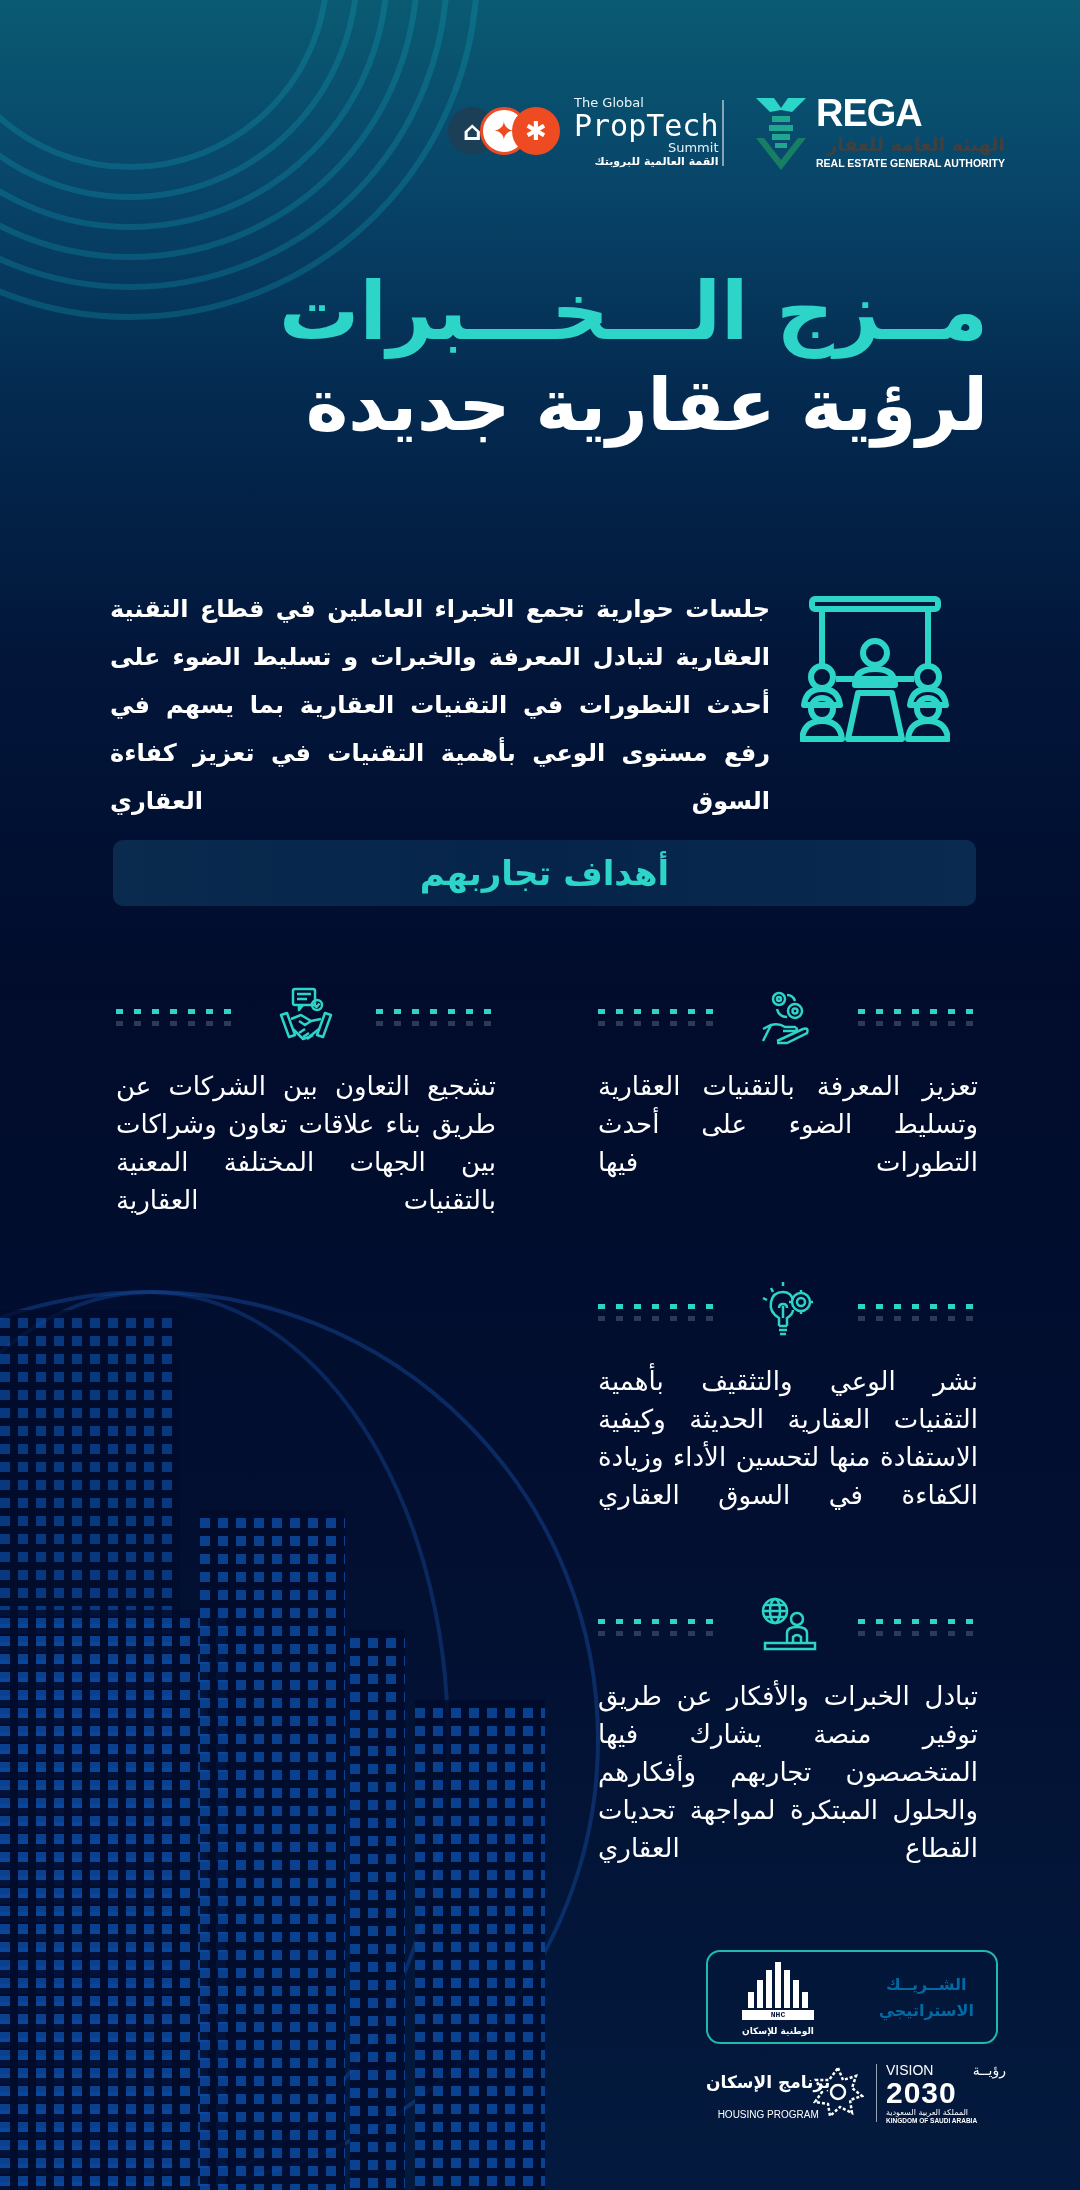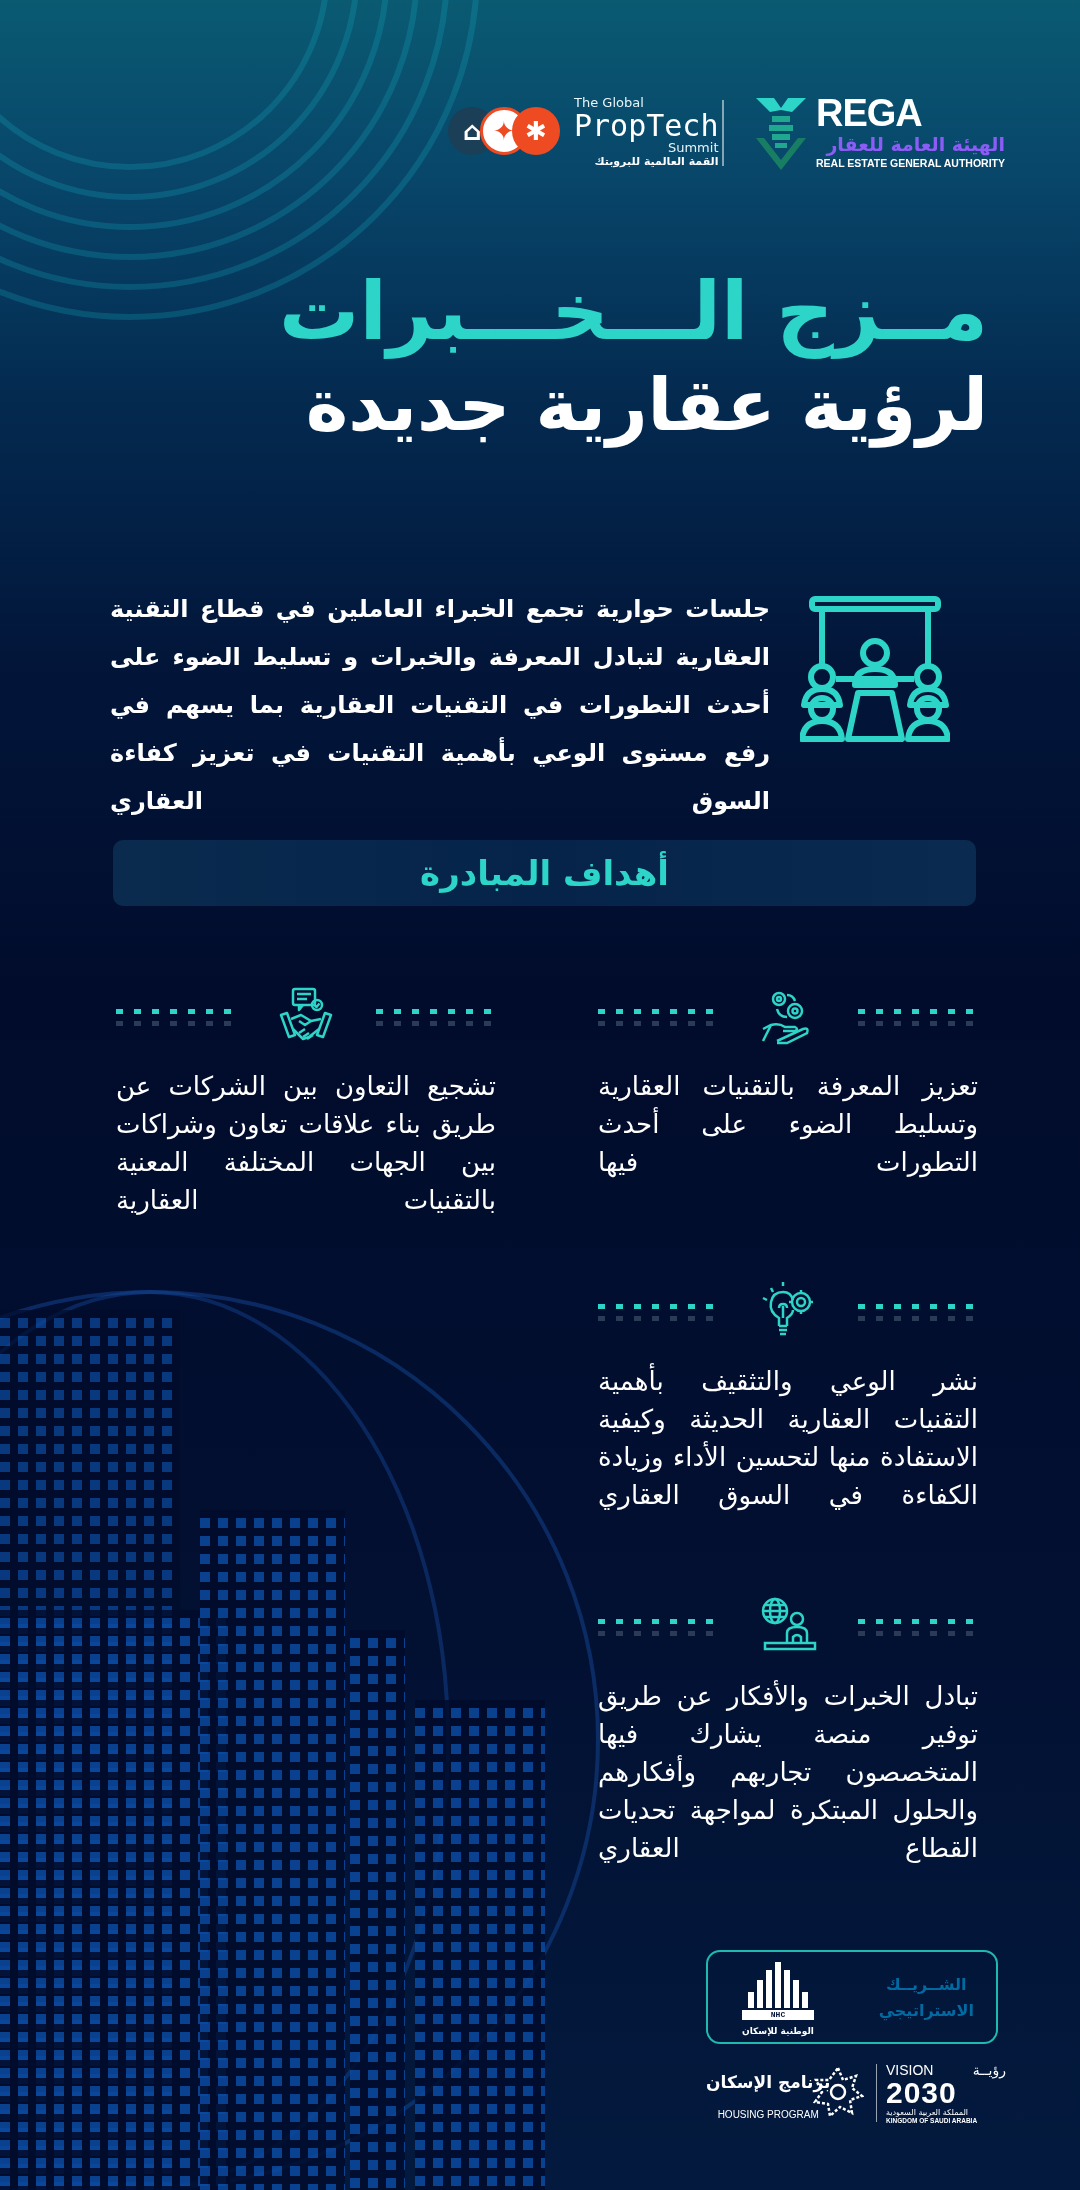--- a/index.html
+++ b/index.html
@@ -30,21 +30,21 @@
   .pt-text { margin-left: 14px; line-height: 1; }
   .pt-small { font-size: 13px; color: #e8f4f8; }
   .pt-big { font-family: "DejaVu Sans Mono", monospace; font-size: 30px; color: #fff; margin-top: 2px; }
   .pt-summit { font-size: 13px; color: #e8f4f8; text-align: right; }
   .pt-ar { font-size: 11px; color: #fff; font-weight: bold; text-align: right; margin-top: 2px; }
   .hdr-divider { position: absolute; left: 722px; top: 10px; width: 2px; height: 66px; background: rgba(255,255,255,0.5); }
   .rega { position: absolute; left: 752px; top: 4px; display: flex; align-items: flex-start; }
   .rega-mark { width: 58px; height: 78px; position: relative; }
   .rega-text { margin-left: 6px; text-align: right; }
   .rega-en { font-family: "Liberation Sans", sans-serif; font-weight: bold; font-size: 38px; letter-spacing: -1px; color: #fff; line-height: 1; text-align: left; }
-  .rega-ar { font-size: 19px; font-weight: bold; color: #8b5cf6; line-height: 1.1; margin-top: 2px; }
+  .rega-ar { font-size: 19px; font-weight: bold; color: #404040; line-height: 1.1; margin-top: 2px; }
   .rega-sub { font-family: "Liberation Sans", sans-serif; font-size: 10.5px; font-weight: bold; color: #fff; margin-top: 2px; }
 
   .hero { position: absolute; right: 92px; top: 258px; text-align: right; direction: rtl; }
   .hero-kicker { font-size: 32px; font-weight: bold; color: #2dd4c8; }
   .hero-title1 { font-size: 80px; font-weight: bold; color: #2dd4c8; line-height: 1.25; margin-top: 4px; }
   .hero-title2 { font-size: 72px; font-weight: bold; color: #ffffff; line-height: 1.2; }
 
   .intro { position: absolute; left: 130px; top: 585px; width: 820px; height: 180px; }
   .intro-icon { position: absolute; right: 0; top: 8px; width: 150px; height: 150px; }
   .intro-text { position: absolute; right: 180px; top: 0; width: 660px; direction: rtl; text-align: justify; text-align-last: justify; font-size: 24px; font-weight: bold; line-height: 48px; color: #ffffff; }
@@ -152,21 +152,21 @@
     <path d="M2 146 Q4 128 22 128 Q40 128 42 146 Z"></path>
     <circle cx="128" cy="84" r="11"></circle>
     <path d="M110 112 Q112 96 128 96 Q144 96 146 112 Z"></path>
     <circle cx="128" cy="116" r="11"></circle>
     <path d="M108 146 Q110 128 128 128 Q146 128 148 146 Z"></path>
   </svg>
   <div class="intro-text">جلسات حوارية تجمع الخبراء العاملين في قطاع التقنية العقارية لتبادل المعرفة والخبرات و تسليط الضوء على أحدث التطورات في التقنيات العقارية بما يسهم في رفع مستوى الوعي بأهمية التقنيات في تعزيز كفاءة السوق العقاري</div>
 </div>
 
 <div class="goals-banner">
-  <div class="goals-title">أهداف المبادرة</div>
+  <div class="goals-title">أهداف تجاربهم</div>
 </div>
 
 <div class="goal" style="left:598px;top:985px;">
   <div class="goal-sep">
     <div class="dots left">
         <i style="left: 0px; top: 0px; background: rgb(45, 212, 200);"></i>
         <i style="left: 0px; top: 12px; background: rgb(42, 59, 88);"></i>
         <i style="left: 18px; top: 0px; background: rgb(45, 212, 200);"></i>
         <i style="left: 18px; top: 12px; background: rgb(42, 59, 88);"></i>
         <i style="left: 36px; top: 0px; background: rgb(45, 212, 200);"></i>

